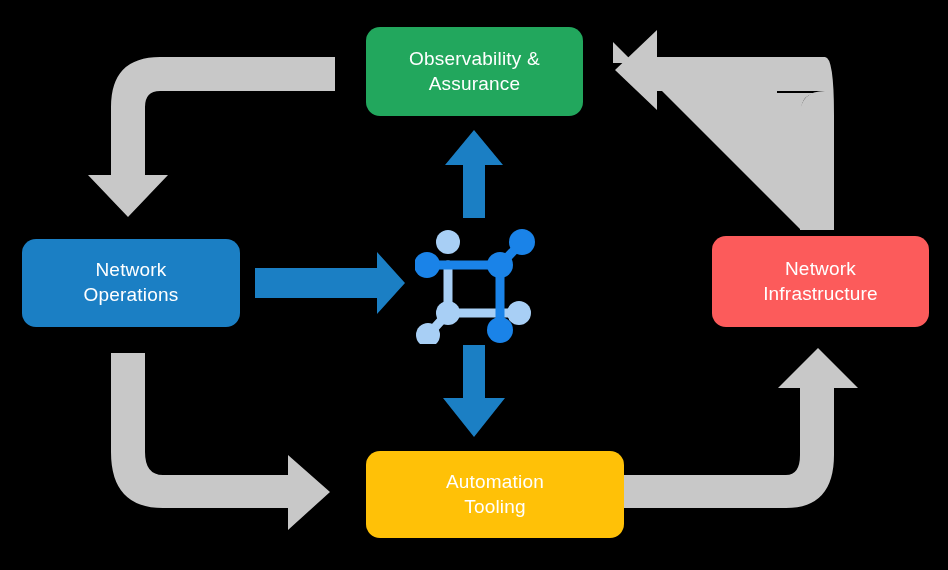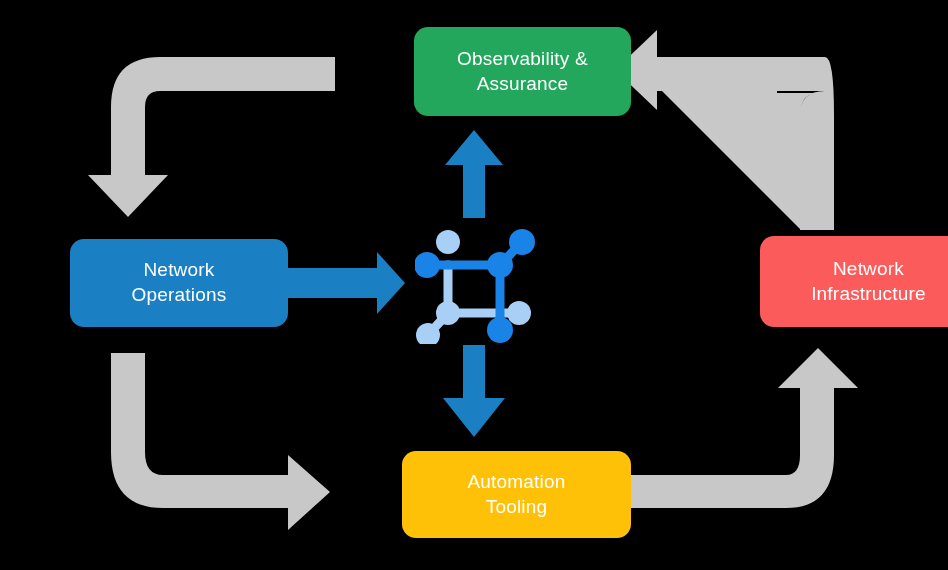--- a/index.html
+++ b/index.html
@@ -23,36 +23,35 @@
     text-align: center;
     border-radius: 14px;
     color: #ffffff;
     font-size: 19px;
     line-height: 1.30;
     font-weight: 400;
     letter-spacing: 0.2px;
     box-sizing: border-box;
     padding: 4px 17px;
     white-space: pre-line;
-    margin-left: 48px;
   }
   #box-observability {
     left: 366px; top: 27px; width: 217px; height: 89px;
     background: #22a75d;
   }
   #box-network-operations {
     left: 22px; top: 239px; width: 218px; height: 88px;
     background: #1b7fc4;
   }
   #box-network-infrastructure {
     left: 712px; top: 236px; width: 217px; height: 91px;
     background: #fc5b5b;
   }
   #box-automation-tooling {
-    left: 354px; top: 451px; width: 229px; height: 87px;
+    left: 366px; top: 451px; width: 258px; height: 87px;
     background: #ffc107;
   }
   .svg-layer {
     position: absolute;
     left: 0; top: 0;
     width: 948px;
     height: 570px;
     pointer-events: none;
   }
   .svg-layer > * { pointer-events: auto; }

